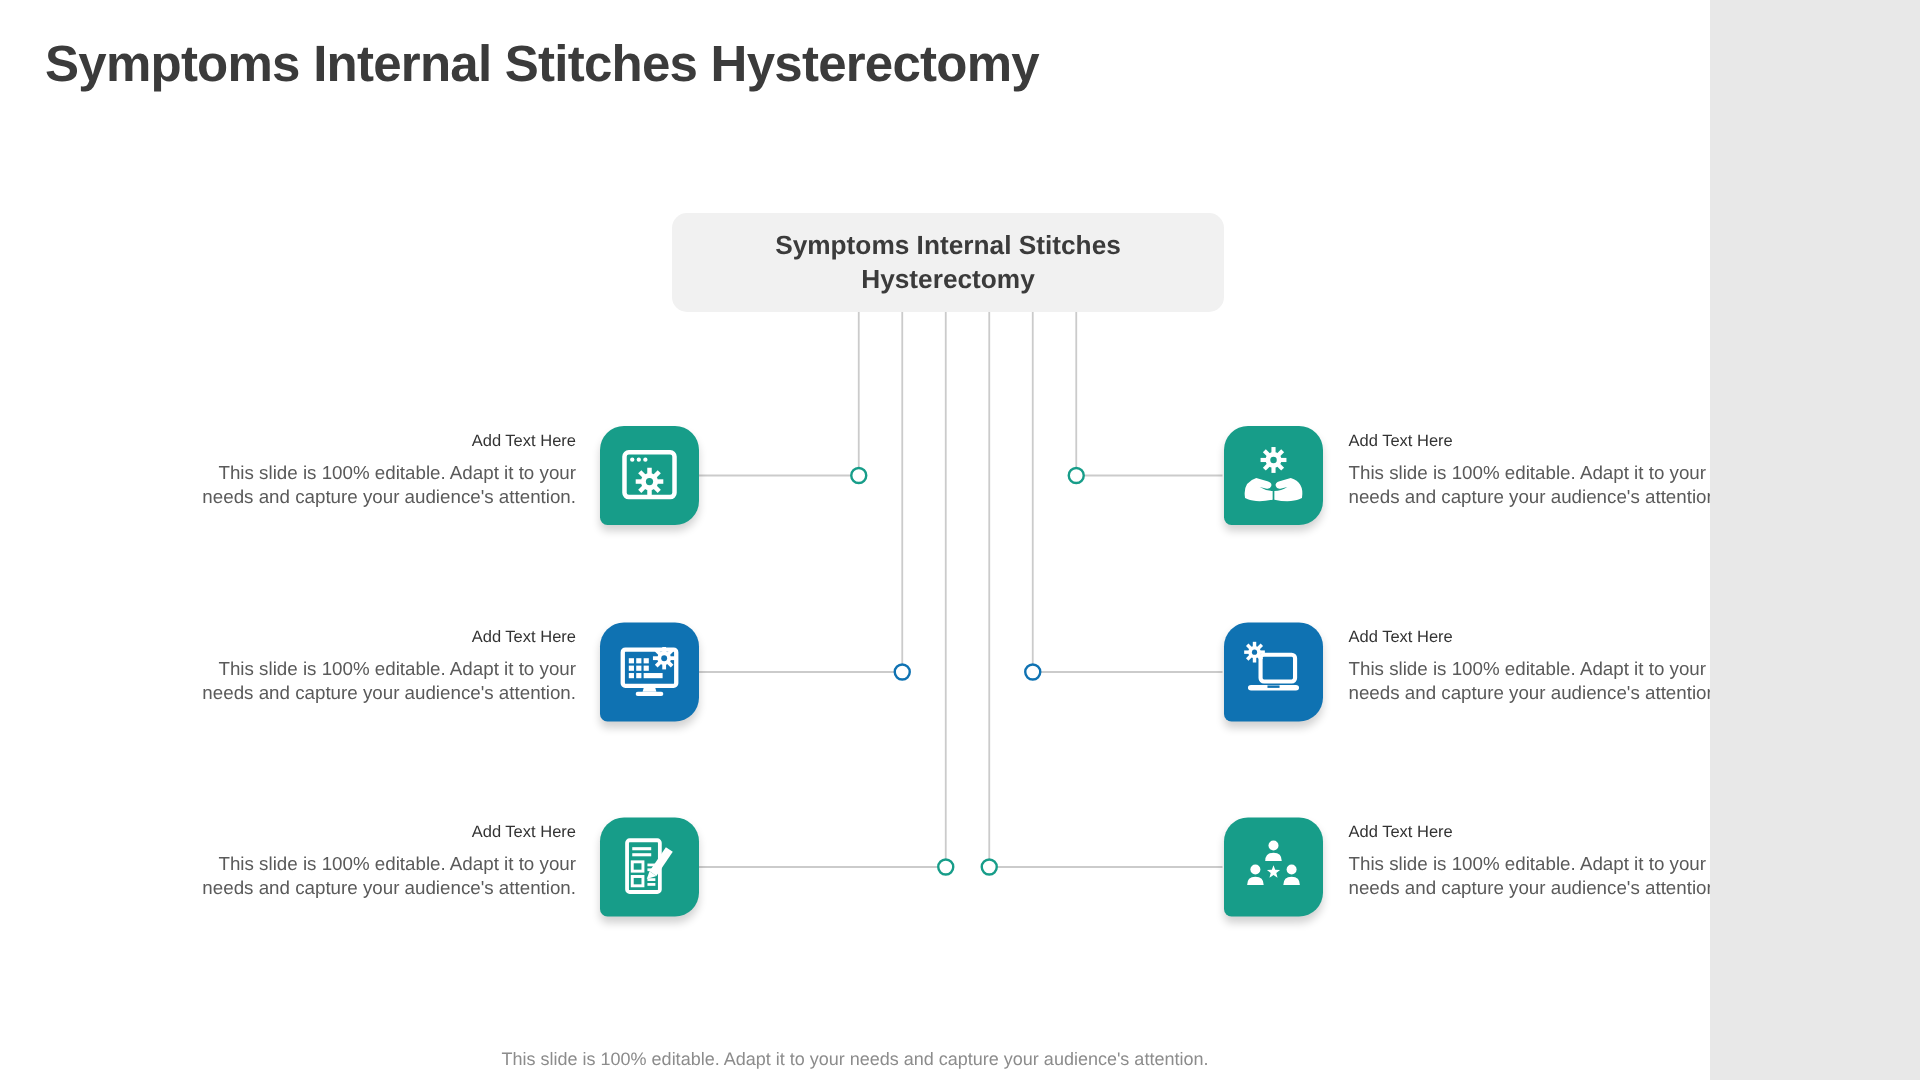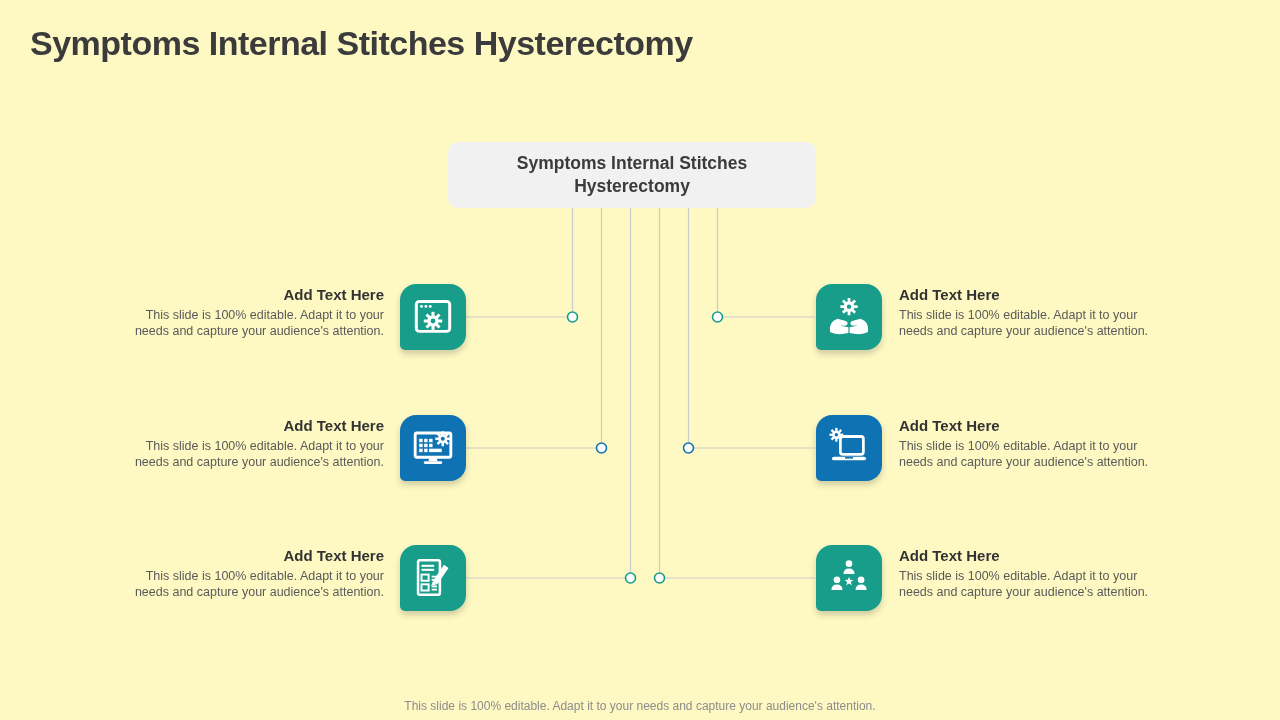--- a/index.html
+++ b/index.html
@@ -1,17 +1,17 @@
 <!DOCTYPE html>
 <html><head>
 <meta charset="utf-8">
 <style>
   html,body { margin:0; padding:0; background:#e8e8e8; }
   .slide {
-    position:relative; width:1280px; height:720px; background:#fef9c3;
+    position:relative; width:1140px; height:720px; background:#ffffff;
     overflow:hidden; font-family:"Liberation Sans", sans-serif;
   }
   .slide-title {
     position:absolute; left:30px; top:24px; margin:0;
     font-size:34px; font-weight:700; letter-spacing:-0.5px;
   }
   .center-box {
     position:absolute; left:448px; top:142px; width:368px; height:66px;
     border-radius:10px; display:flex; align-items:center; justify-content:center;
     text-align:center; font-size:17.5px; font-weight:700; line-height:23px;
@@ -21,21 +21,21 @@
   .tile {
     position:absolute; width:66px; height:66px;
     border-radius:16px 16px 16px 5px;
     display:flex; align-items:center; justify-content:center;
     box-shadow:0 4px 6px rgba(0,0,0,0.18); z-index:2;
   }
   .tile svg { width:46px; height:46px; }
   .text-block { position:absolute; z-index:2; }
   .text-block.left  { left:110px; width:274px; text-align:right; }
   .text-block.right { left:899px; width:272px; text-align:left; }
-  .item-heading { font-size:15px; font-weight:700; line-height:19px; }
+  .item-heading { font-size:11px; font-weight:400; line-height:19px; }
   .item-body { font-size:12.5px; line-height:15.5px; margin-top:4px; }
   .footer {
     position:absolute; left:0; top:699px; width:100%;
     text-align:center; font-size:12px; line-height:15px;
   }
 </style>
 </head>
 <body>
 
 <div class="slide">

